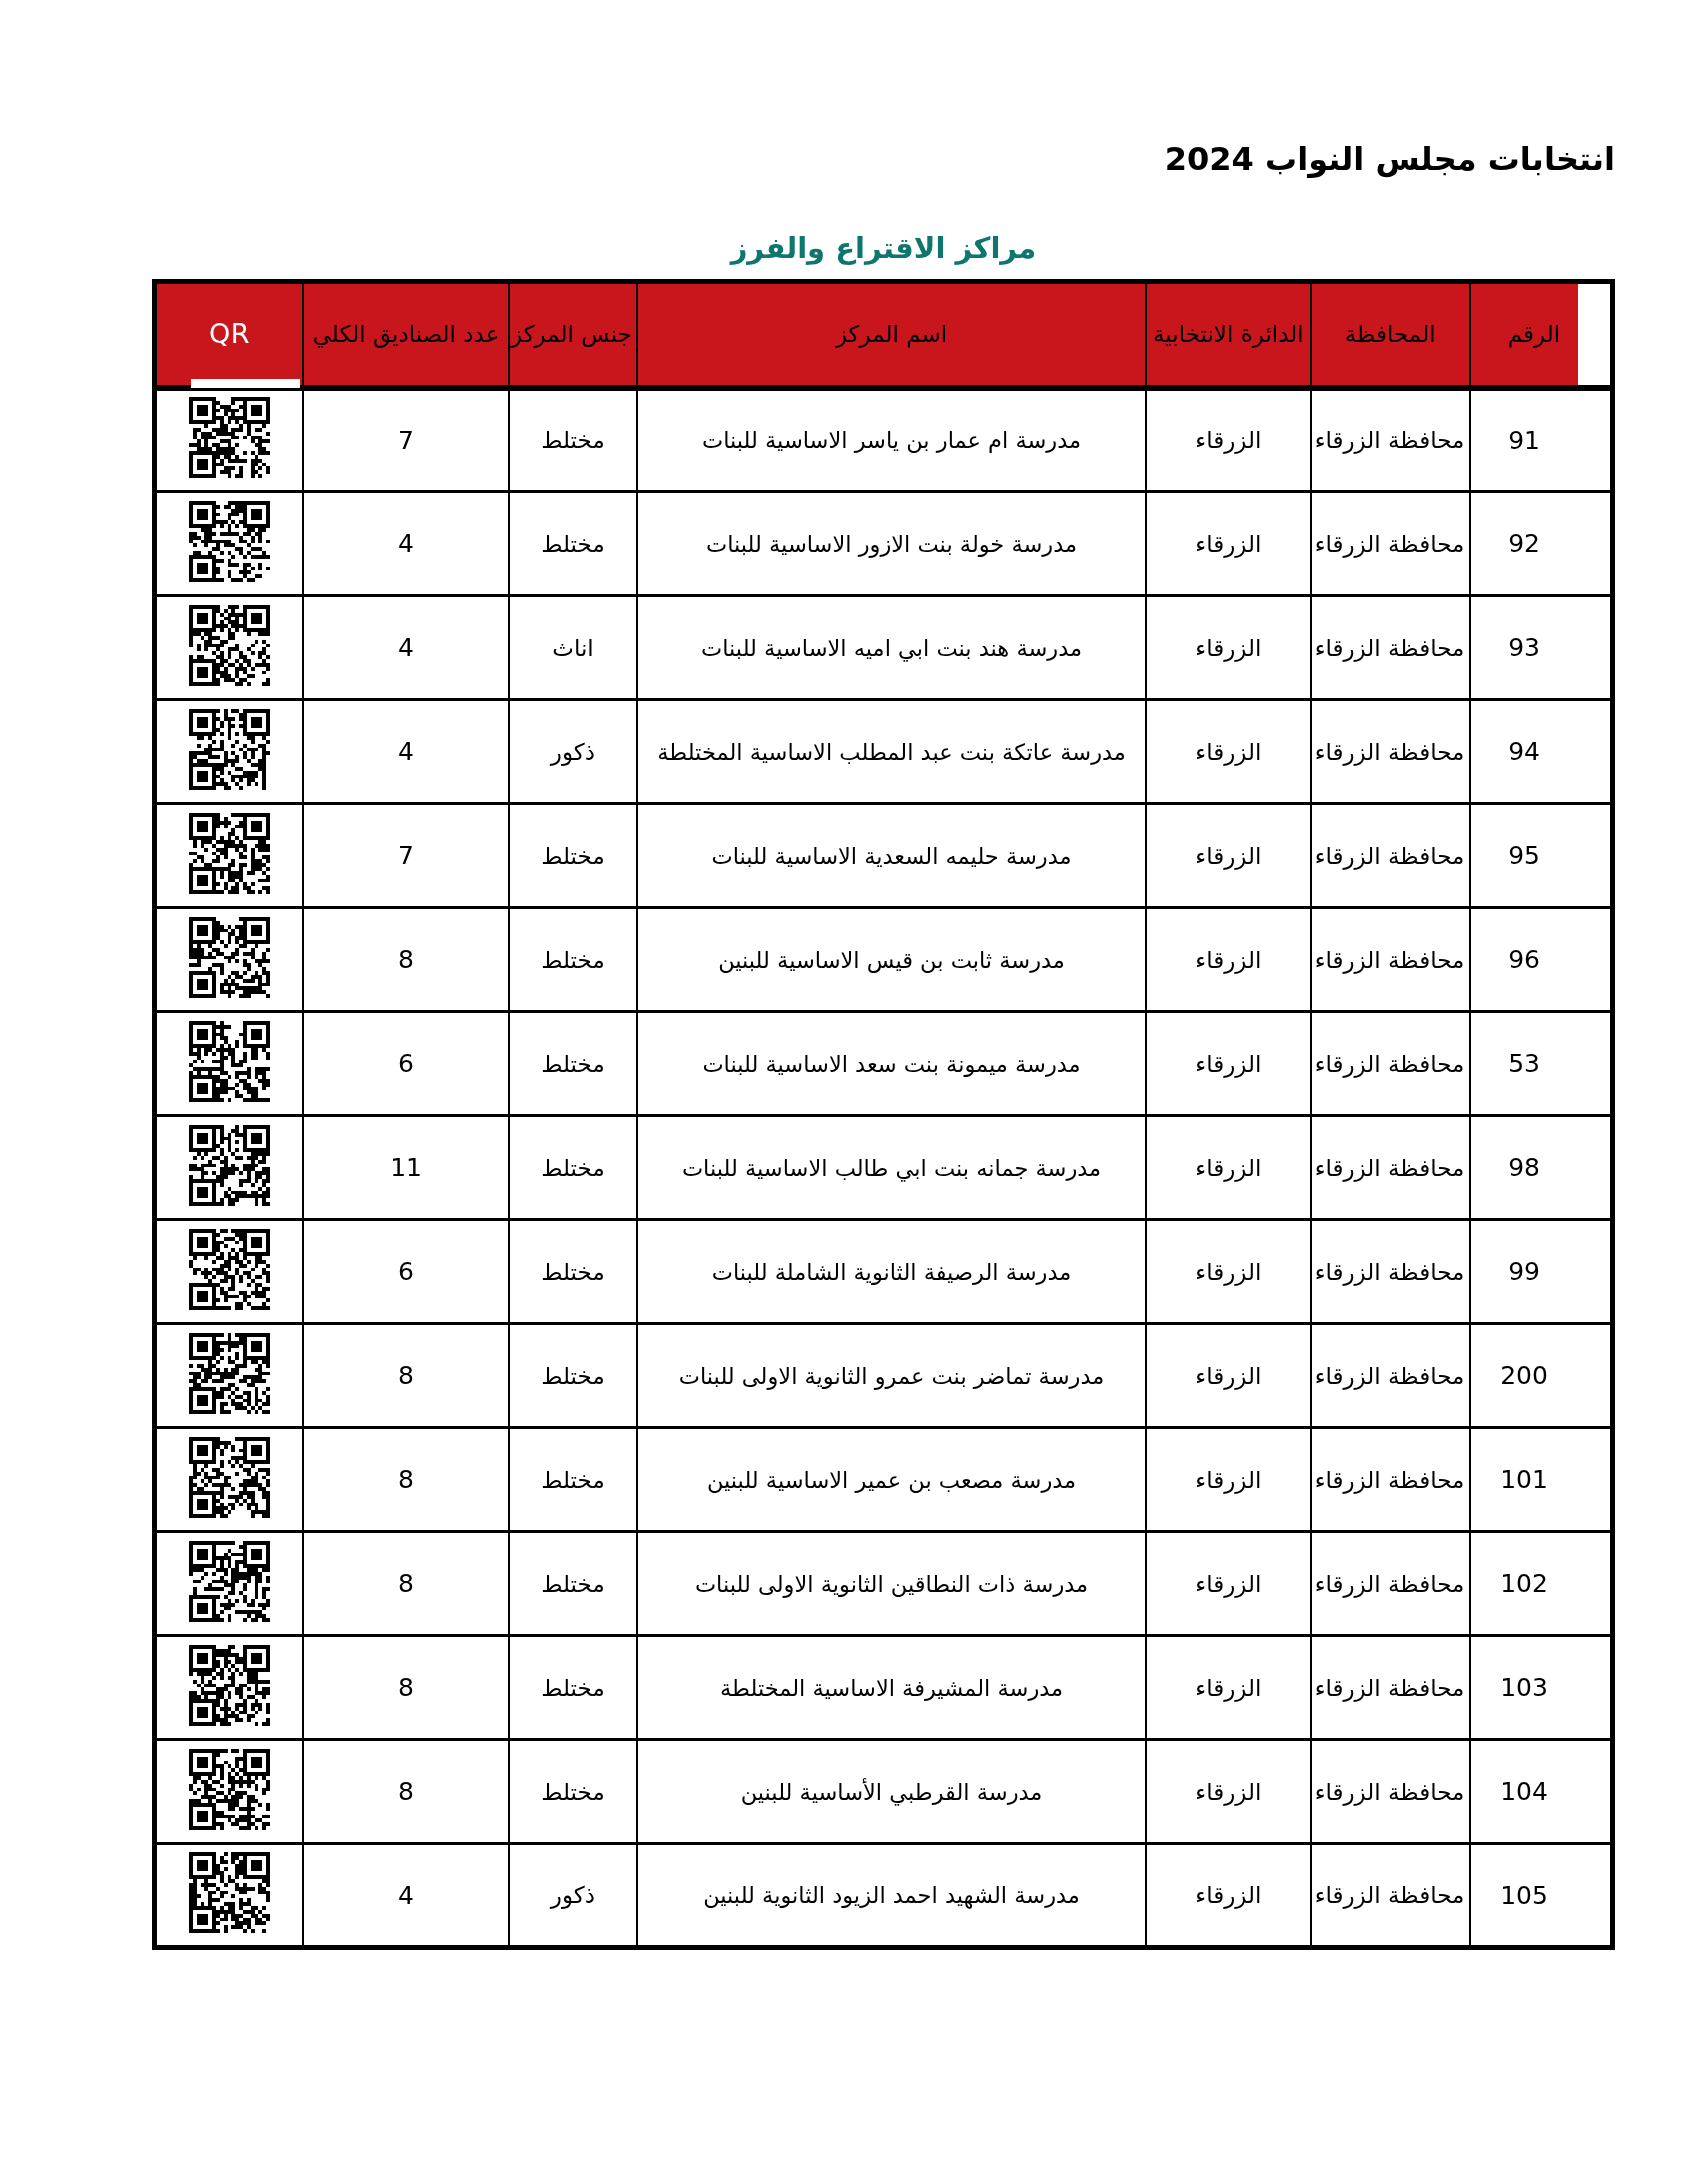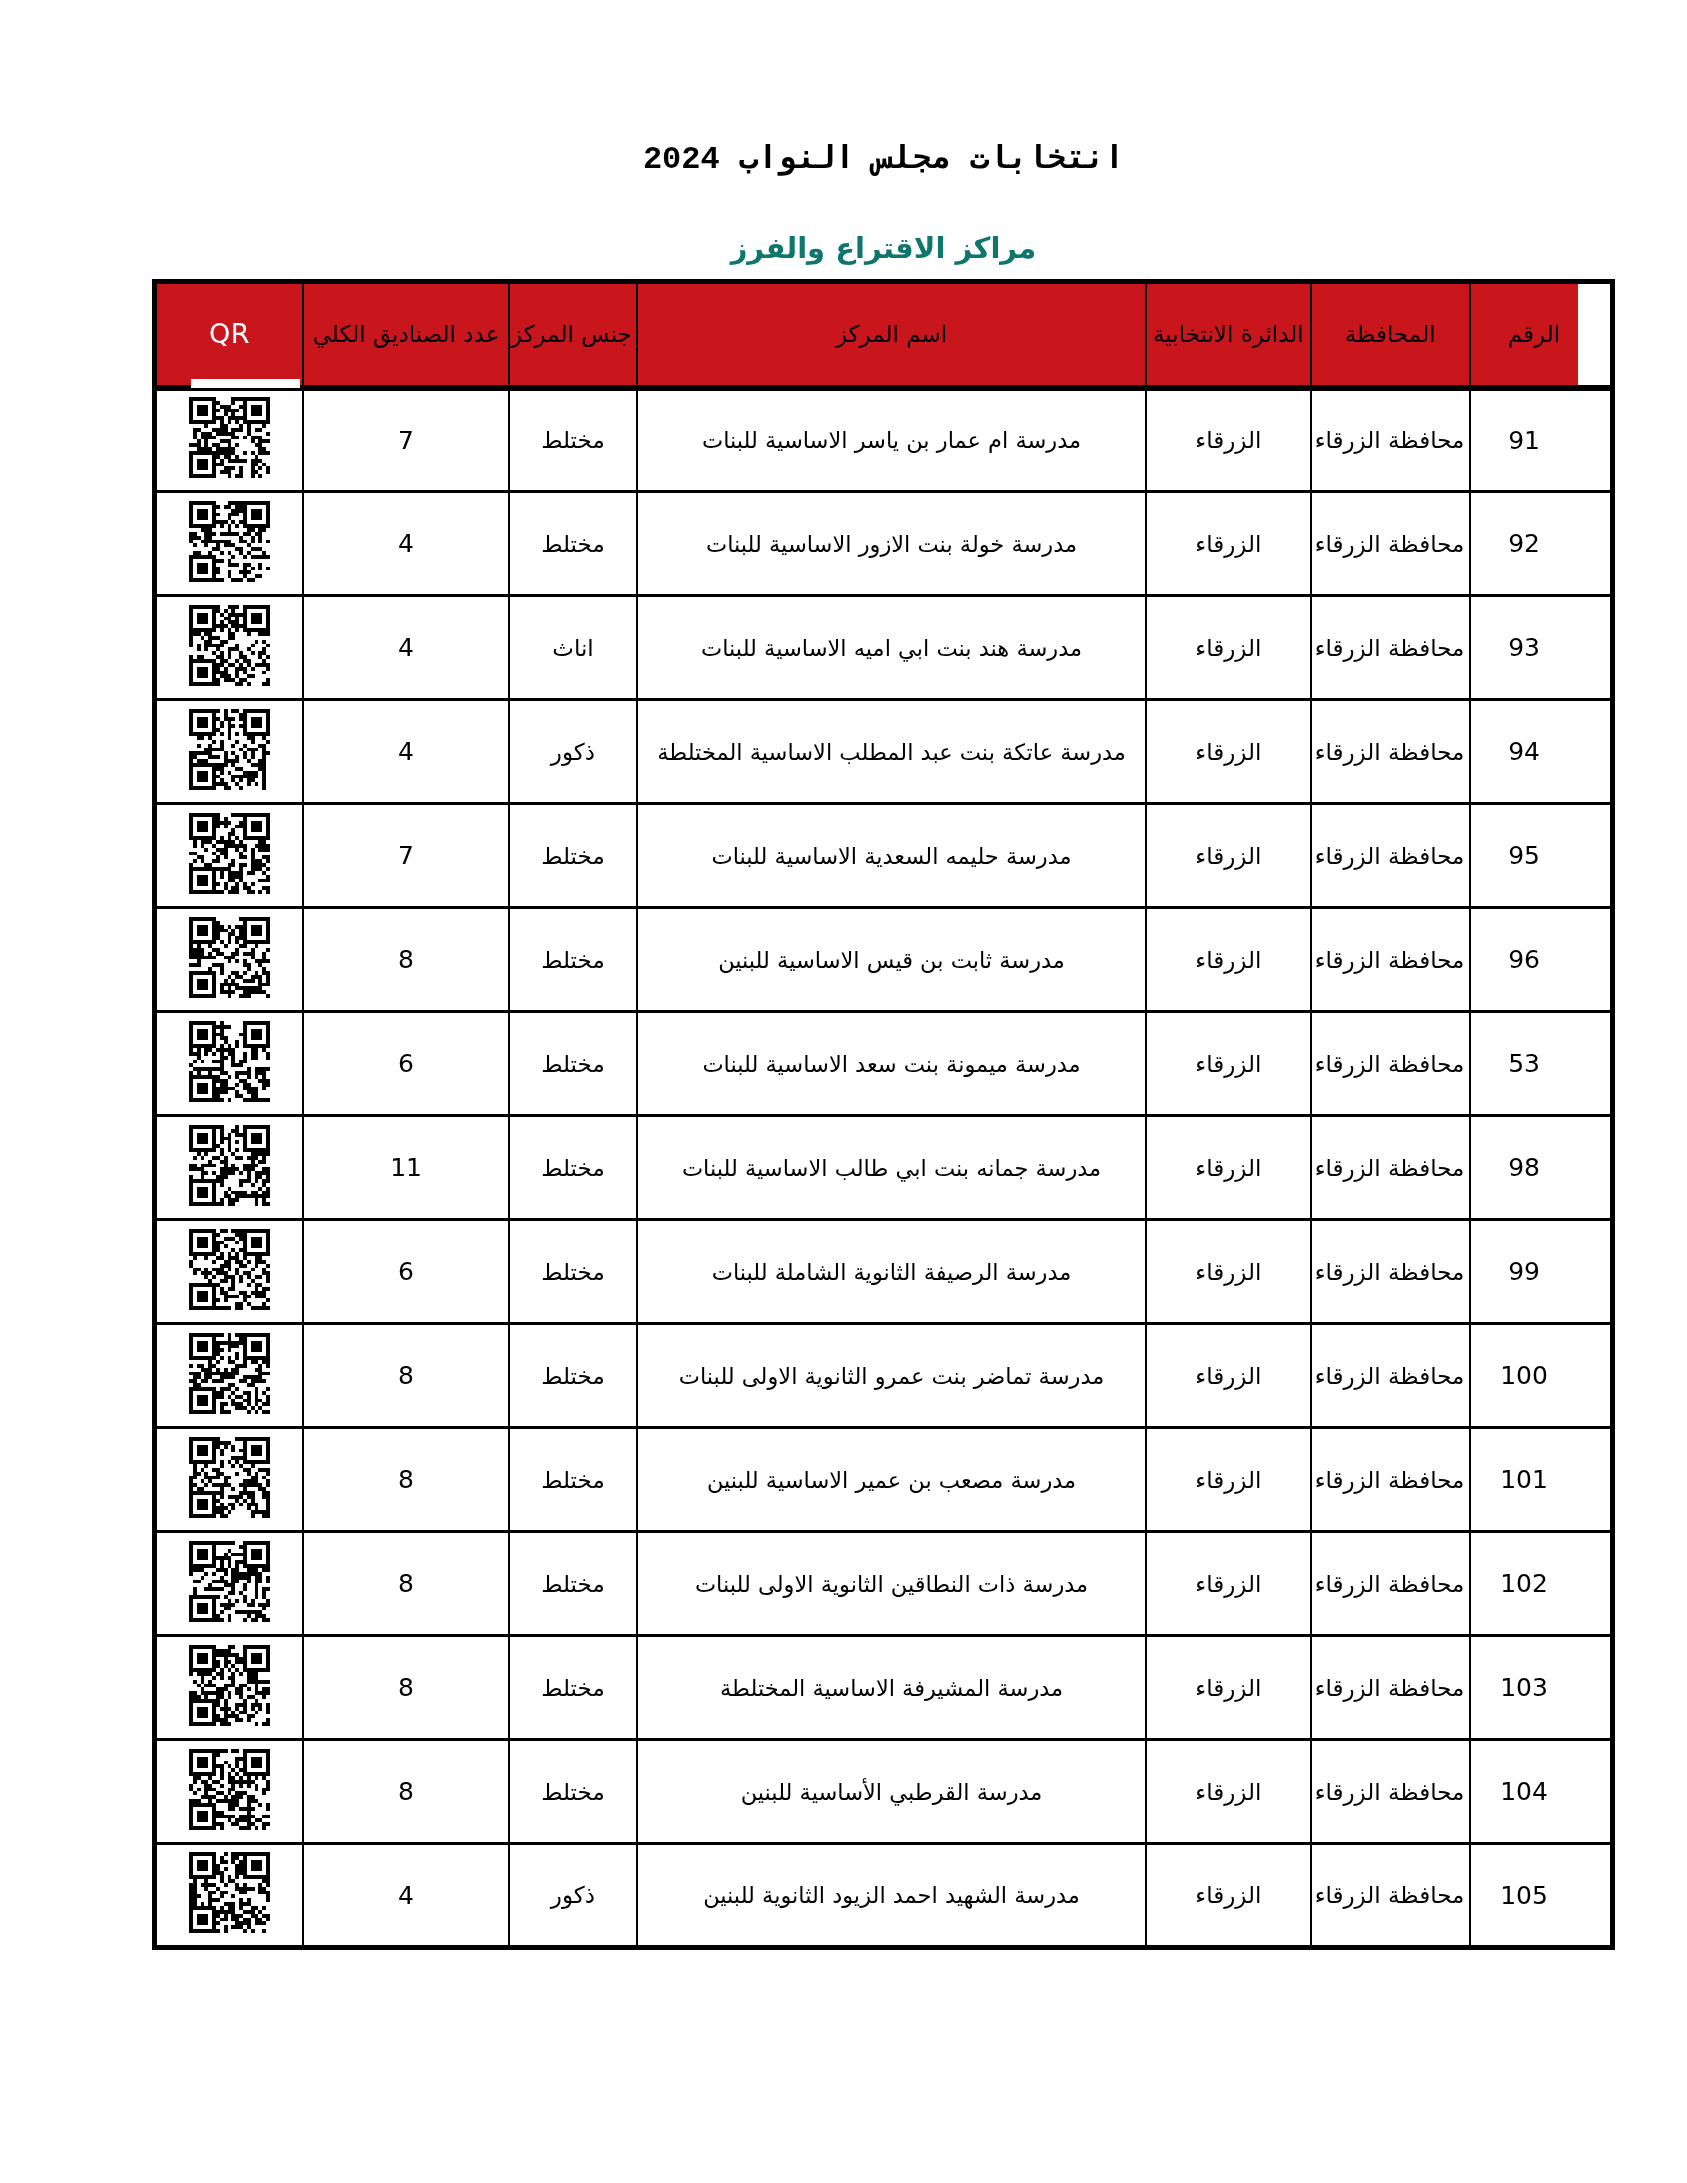--- a/index.html
+++ b/index.html
@@ -1,20 +1,20 @@
 <!DOCTYPE html>
 <html lang="ar" style="--red: #C9161D;font-size:11.6px"><head>
 <meta charset="utf-8">
 <style>
   html,body{margin:0;padding:0;background:#ffffff;}
   body{width:1687px;height:2183px;position:relative;font-family:"DejaVu Sans",sans-serif;}
   .page{position:absolute;left:0;top:0;width:1687px;height:2183px;background:#fff;}
 
-  .doc-title{position:absolute;left:152px;top:142px;width:1463px;text-align:center;
-    font-size:32px;font-weight:bold;color:#000;direction:rtl;line-height:1.1;font-family:Liberation Mono, monospace;}
+  .doc-title{position:absolute;left:152px;top:142px;width:1463px;
+    font-size:32px;font-weight:bold;color:#000;direction:rtl;line-height:1.1;}
   .doc-subtitle{position:absolute;left:152px;top:233px;width:1463px;text-align:center;
     font-size:29px;font-weight:bold;color:#0f766e;direction:rtl;line-height:1.1;}
 
   table.centers{position:absolute;left:152px;top:279px;width:1463px;
     border-collapse:collapse;table-layout:fixed;direction:rtl;background:#fff;}
   table.centers{border:5.8px solid #000;}
   th,td{border:2.2px solid #000;padding:0 4.3px;text-align:center;vertical-align:middle;
     overflow:hidden;white-space:nowrap;}
   thead tr{height:106px;}
   tbody tr{height:104px;}
@@ -2316,21 +2316,21 @@
                 <rect x="80" y="100" width="5" height="5"></rect>
                 <rect x="85" y="100" width="5" height="5"></rect>
                 <rect x="90" y="100" width="5" height="5"></rect>
                 <rect x="95" y="100" width="5" height="5"></rect>
                 <rect x="100" y="100" width="5" height="5"></rect>
               </svg></span>
       </td>
     </tr>
         <tr>
       <td class="c-blank"></td>
-      <td class="c-number">100</td>
+      <td class="c-number">200</td>
       <td class="c-governorate">محافظة الزرقاء</td>
       <td class="c-district">الزرقاء</td>
       <td class="c-name">مدرسة تماضر بنت عمرو الثانوية الاولى للبنات</td>
       <td class="c-gender">مختلط</td>
       <td class="c-boxes">8</td>
       <td class="c-qr">
         <span class="qr-box"><svg viewBox="0 0 105 105" xmlns="http://www.w3.org/2000/svg" shape-rendering="crispEdges" fill="#000">
                 <rect width="105" height="105" fill="#fff"></rect>
                 <rect x="0" y="0" width="5" height="5"></rect>
                 <rect x="5" y="0" width="5" height="5"></rect>

